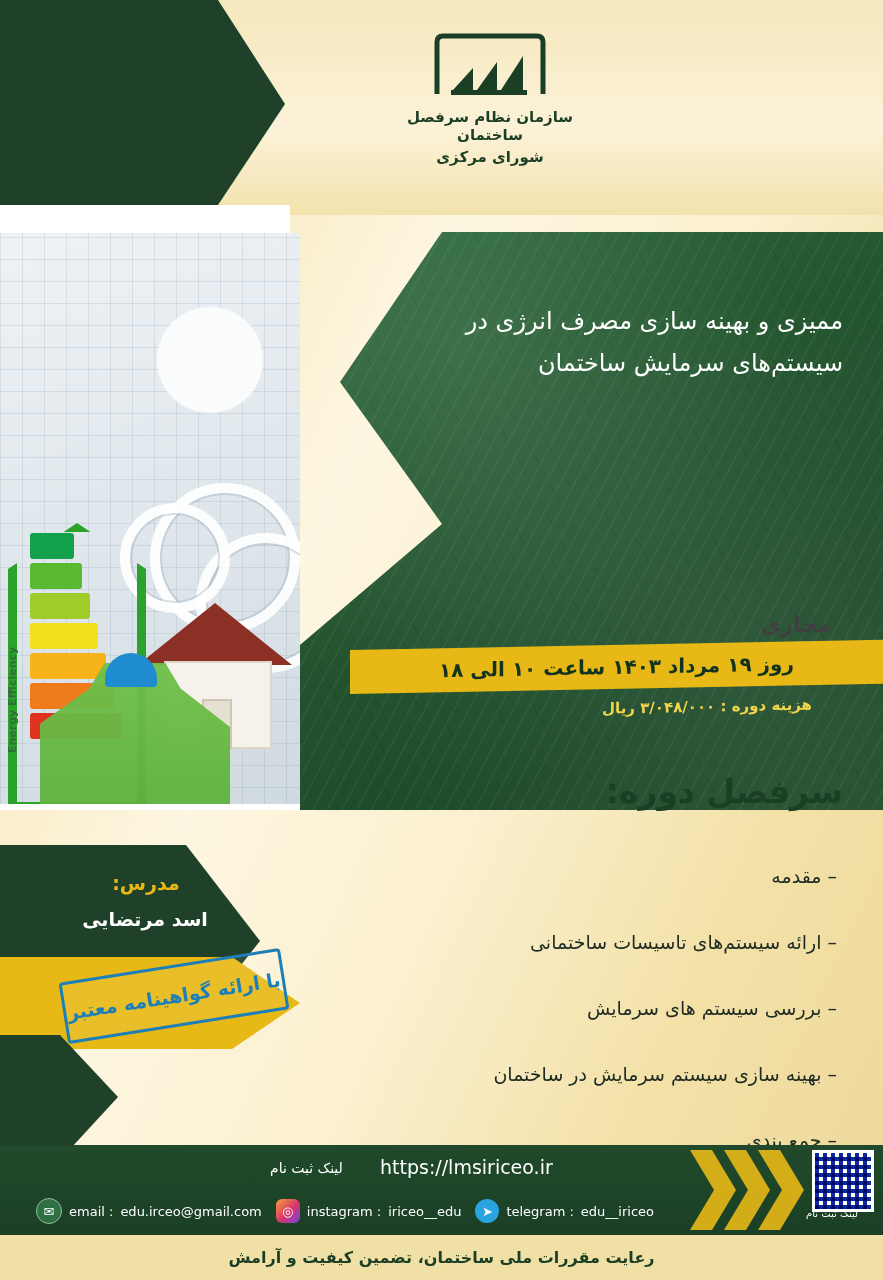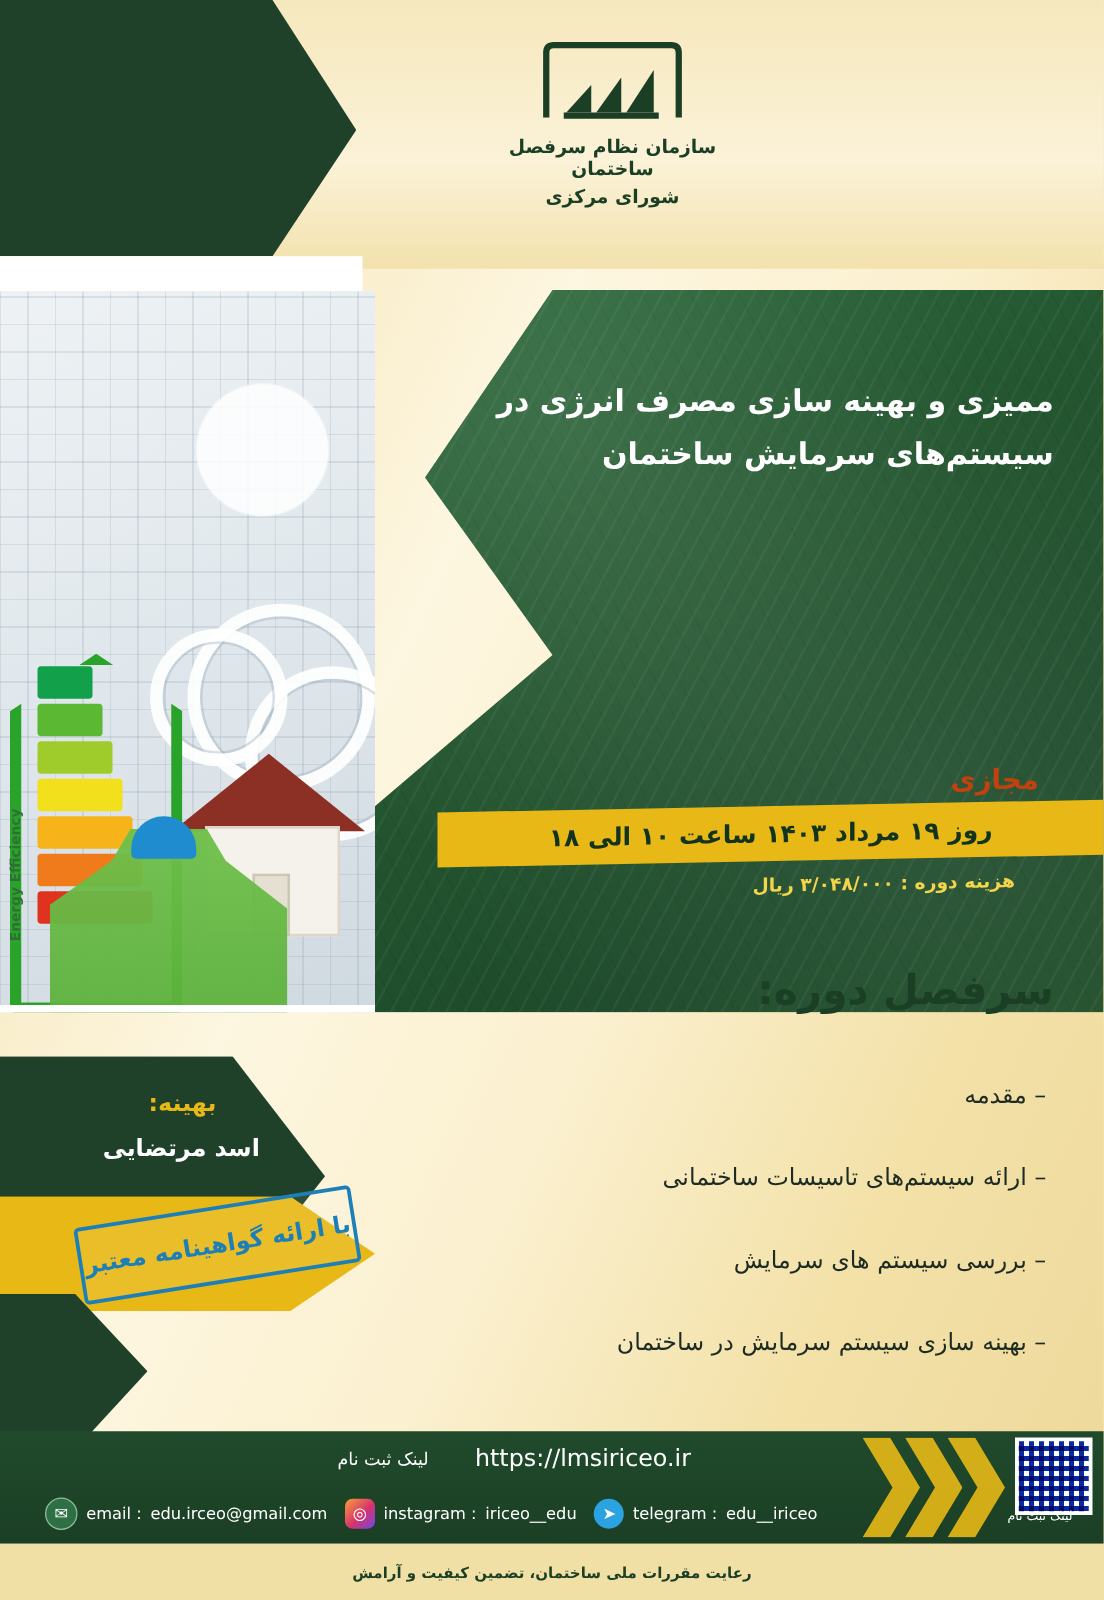--- a/index.html
+++ b/index.html
@@ -92,27 +92,27 @@
   }
   .helmet{position:absolute;left:105px;top:420px;width:52px;height:34px;background:#1f8cd0;border-radius:26px 26px 4px 4px;}
 
   
   .photo-frame-top{position:absolute;left:0;top:233px;width:300px;height:6px;background:#fff;}
   .photo-frame-bottom{position:absolute;left:0;top:804px;width:300px;height:6px;background:#fff;}
 
   
   .title{
     position:absolute;right:40px;top:300px;width:480px;
-    color:#ffffff;font-weight:bold;font-size:24px;line-height:1.75;
+    color:#ffffff;font-weight:normal;font-size:24px;line-height:1.75;
     text-align:right;direction:rtl;
   }
 
   
   .virtual{
-    position:absolute;right:52px;top:612px;color:#c2410c;font-weight:bold;font-size:22px;
+    position:absolute;right:52px;top:612px;color:#404040;font-weight:bold;font-size:22px;
   }
 
   
   .date-band{
     position:absolute;left:350px;top:650px;width:533px;height:44px;
     background:#e8b916;
     transform:skewY(-1.1deg);transform-origin:left top;
   }
   .date-text{
     position:absolute;left:0;top:0;width:533px;height:44px;
@@ -203,21 +203,21 @@
       repeating-linear-gradient(0deg,#0a2aa0 0 4px,#fff 4px 8px);
     background-blend-mode:multiply;
   }
   .qr-label{position:absolute;left:806px;top:1208px;color:#ffffff;font-size:10px;direction:rtl;}
 
   
   .slogan{
     position:absolute;left:0;top:1235px;width:883px;height:45px;
     background:#f0e0a6;
     display:flex;align-items:center;justify-content:center;
-    color:#1b3f25;font-weight:bold;font-size:12px;direction:rtl;
+    color:#1b3f25;font-weight:bold;font-size:16px;direction:rtl;
   }
 
   
   .logo{position:absolute;left:400px;top:28px;width:180px;height:145px;text-align:center;}
   .logo-mark{position:relative;width:118px;height:72px;margin:0 auto;}
   .logo-text1{margin-top:8px;color:#1b3f25;font-weight:bold;font-size:15px;direction:rtl;}
   .logo-text2{margin-top:4px;color:#1b3f25;font-weight:bold;font-size:15px;direction:rtl;}
 </style>
 </head>
 <body>
@@ -287,25 +287,26 @@
     <div class="date-text">روز ۱۹ مرداد ۱۴۰۳  ساعت ۱۰ الی ۱۸</div>
   </div>
   <div class="cost">هزینه دوره : ۳/۰۴۸/۰۰۰ ریال</div>
 
   <div class="syl-title">سرفصل دوره:</div>
   <div class="syl-list">
     <div>–  مقدمه</div>
     <div>– ارائه سیستم‌های تاسیسات ساختمانی</div>
     <div>– بررسی سیستم های سرمایش</div>
     <div>– بهینه سازی سیستم سرمایش در ساختمان</div>
+    <div>– جمع بندی</div>
   </div>
 
   <div class="bl-green"></div>
   <div class="bl-yellow"></div>
-  <div class="teacher-label">بهینه:</div>
+  <div class="teacher-label">مدرس:</div>
   <div class="teacher-name">اسد مرتضایی</div>
   <div class="stamp">با ارائه گواهینامه معتبر</div>
   <div class="bl-strip"></div>
 
   <div class="footer"></div>
   <div class="foot-chevrons">
     <div class="chev" style="left:0;top:0;"></div>
     <div class="chev" style="left:34px;top:0;"></div>
     <div class="chev" style="left:68px;top:0;"></div>
   </div>

